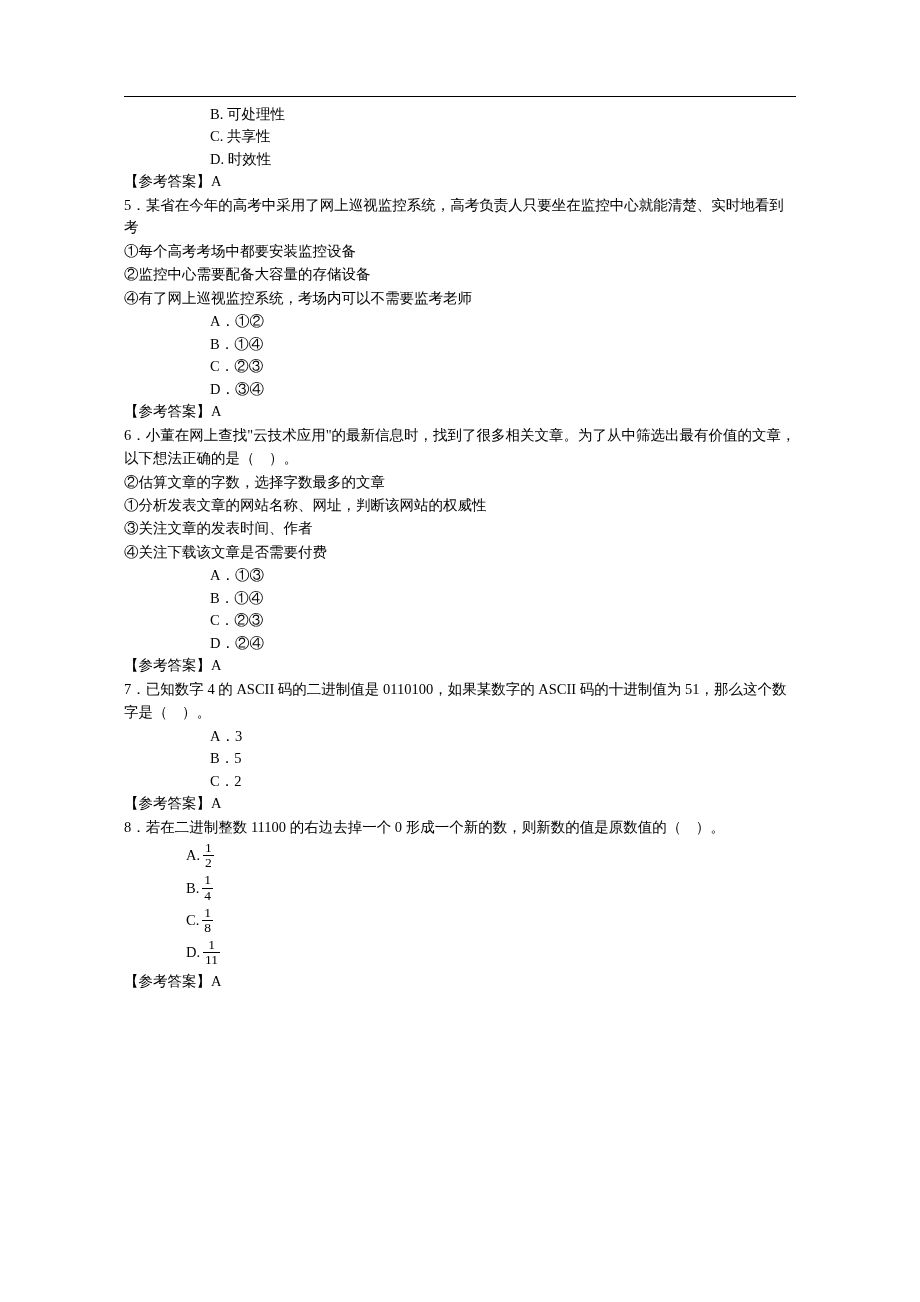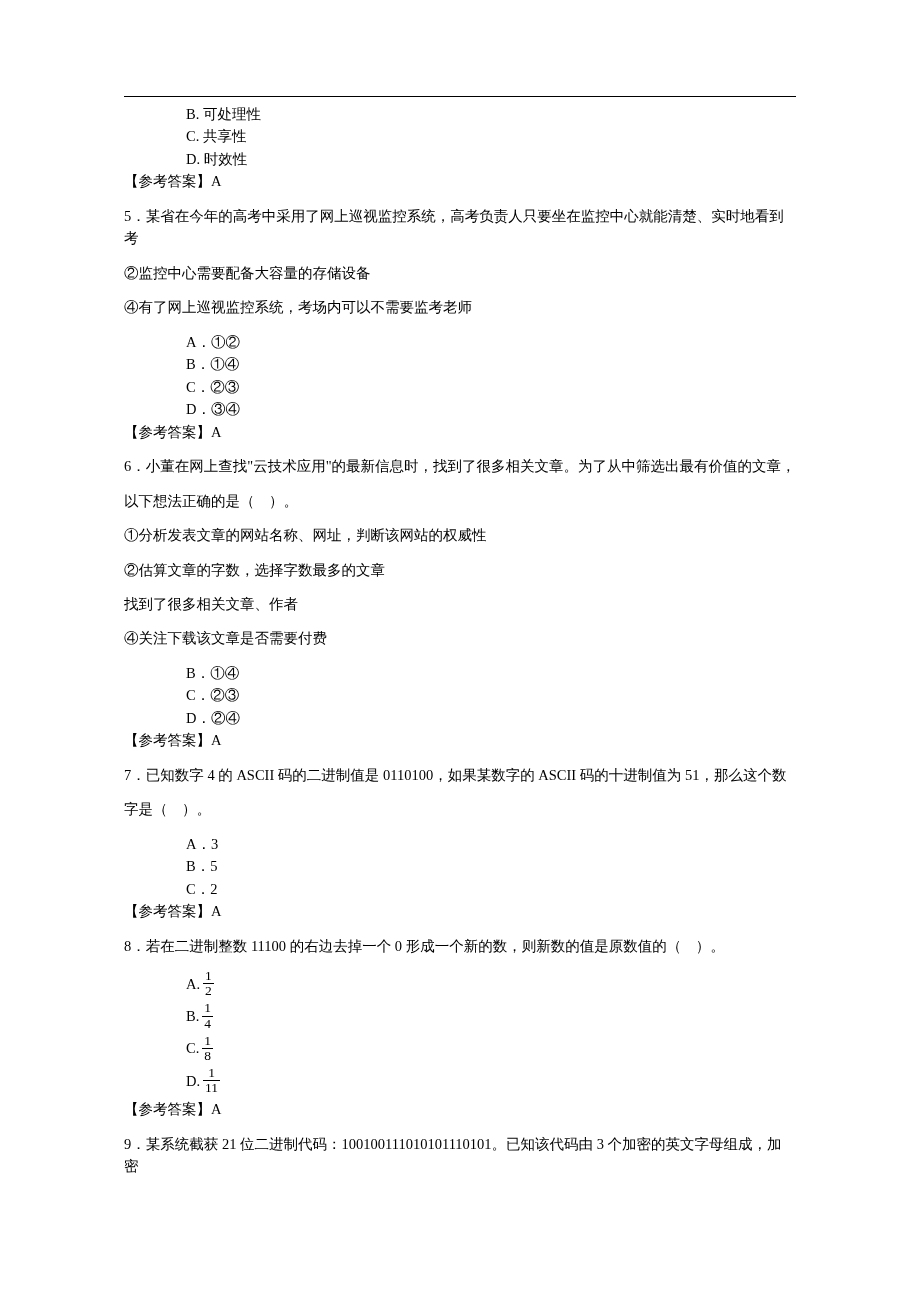--- a/index.html
+++ b/index.html
@@ -15,22 +15,22 @@
     margin: 0 auto;
     padding: 96px 62px 60px 62px;
     box-sizing: border-box;
     position: relative;
   }
   .rule {
     border-top: 1px solid #000;
     margin-bottom: 6px;
     margin-top: 0;
   }
-  .q-line { margin: 12px 0; }
-  .opt { margin-left: 62px; }
+  .q-line { margin: 1px 0; }
+  .opt { margin-left: 86px; }
   .answer { }
   .fstack {
     display: inline-block;
     vertical-align: middle;
     text-align: center;
     line-height: 1.05;
     font-size: 13.5px;
     margin-left: 3px;
   }
   .fnum { display:block; padding:0 2px; }
@@ -52,34 +52,36 @@
     <span>C.</span>
     <span>共享性</span>
   </div>
   <div class="opt">
     <span>D.</span>
     <span>时效性</span>
   </div>
   <div class="answer">【参考答案】A</div>
 
   <div class="q-line">5．某省在今年的高考中采用了网上巡视监控系统，高考负责人只要坐在监控中心就能清楚、实时地看到考</div>
+  <div class="q-line">①每个高考考场中都要安装监控设备</div>
   <div class="q-line">②监控中心需要配备大容量的存储设备</div>
   <div class="q-line">④有了网上巡视监控系统，考场内可以不需要监考老师</div>
   <div class="opt"><span>A．</span><span>①②</span></div>
   <div class="opt"><span>B．</span><span>①④</span></div>
   <div class="opt"><span>C．</span><span>②③</span></div>
   <div class="opt"><span>D．</span><span>③④</span></div>
   <div class="answer">【参考答案】A</div>
 
   <div class="q-line">6．小董在网上查找"云技术应用"的最新信息时，找到了很多相关文章。为了从中筛选出最有价值的文章，</div>
   <div class="q-line">以下想法正确的是（　）。</div>
+  <div class="q-line">②估算文章的字数，选择字数最多的文章</div>
   <div class="q-line">①分析发表文章的网站名称、网址，判断该网站的权威性</div>
-  <div class="q-line">②估算文章的字数，选择字数最多的文章</div>
-  <div class="q-line">找到了很多相关文章、作者</div>
+  <div class="q-line">③关注文章的发表时间、作者</div>
   <div class="q-line">④关注下载该文章是否需要付费</div>
+  <div class="opt"><span>A．</span><span>①③</span></div>
   <div class="opt"><span>B．</span><span>①④</span></div>
   <div class="opt"><span>C．</span><span>②③</span></div>
   <div class="opt"><span>D．</span><span>②④</span></div>
   <div class="answer">【参考答案】A</div>
 
   <div class="q-line">7．已知数字 4 的 ASCII 码的二进制值是 0110100，如果某数字的 ASCII 码的十进制值为 51，那么这个数</div>
   <div class="q-line">字是（　）。</div>
   <div class="opt"><span>A．</span><span>3</span></div>
   <div class="opt"><span>B．</span><span>5</span></div>
   <div class="opt"><span>C．</span><span>2</span></div>
@@ -109,15 +111,14 @@
   </div>
   <div class="opt-frac">
     <span class="lead">D.</span>
     <span class="fstack">
       <span class="fnum">1</span>
       <span class="fden">11</span>
     </span>
   </div>
   <div class="answer">【参考答案】A</div>
 
-  <div class="q-line">9．某系统截获 21 位二进制代码：100100111010101110101。已知该代码由 3 个加密的英文字母组成，加密</div>
 
 </div>
 
 </body></html>

